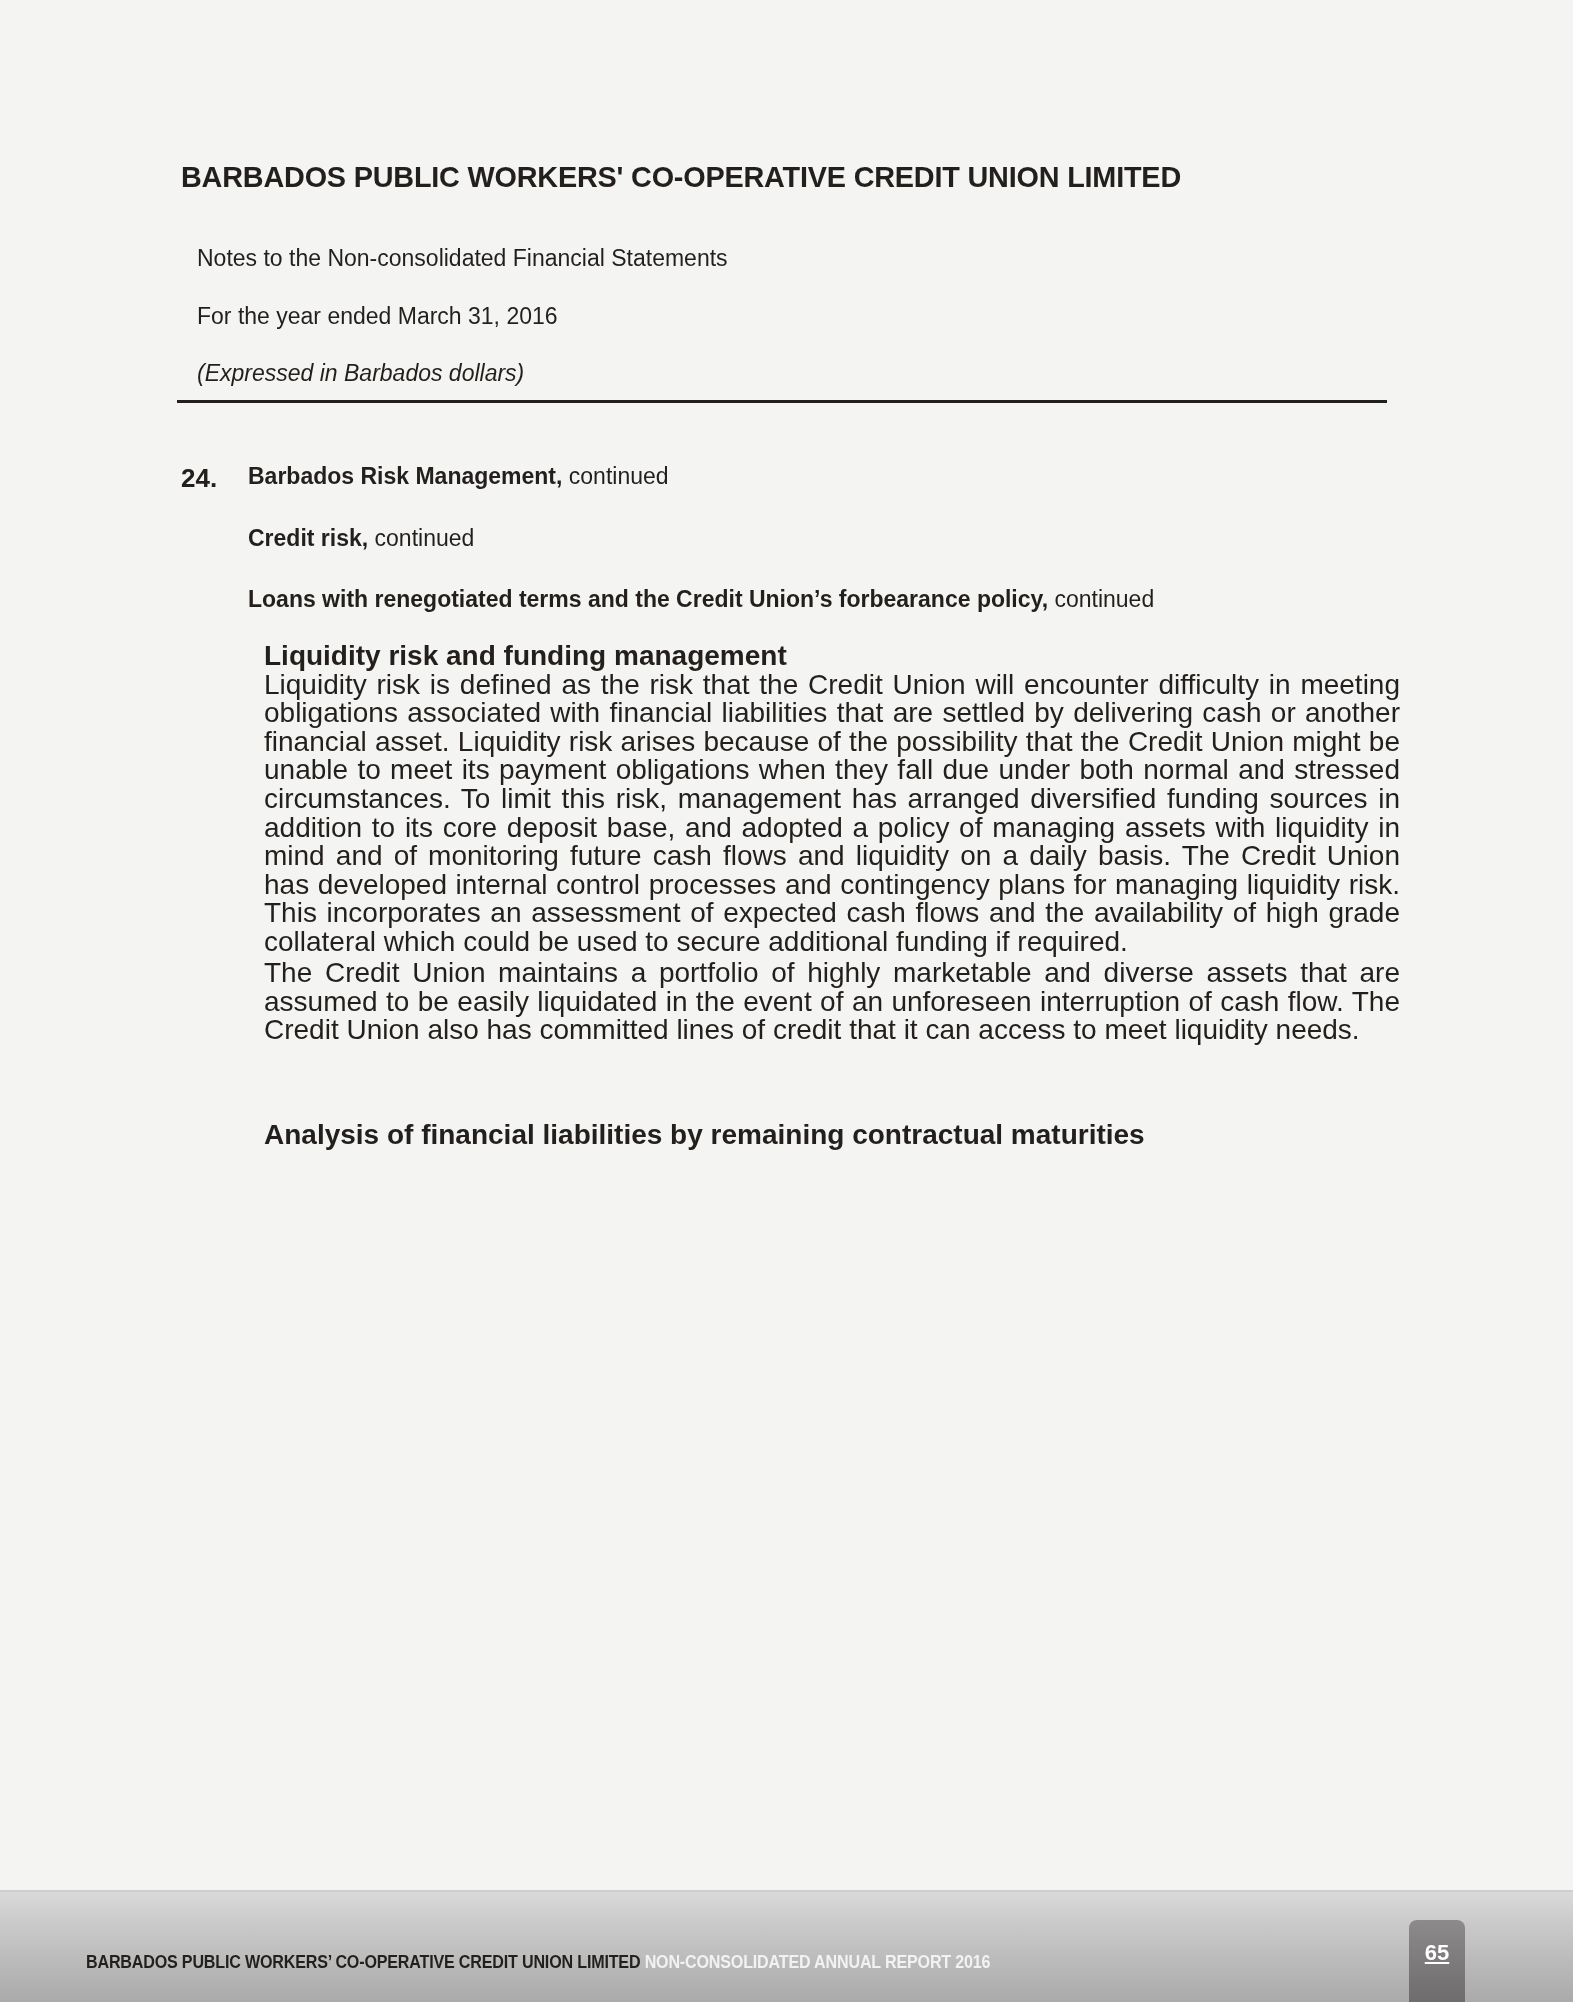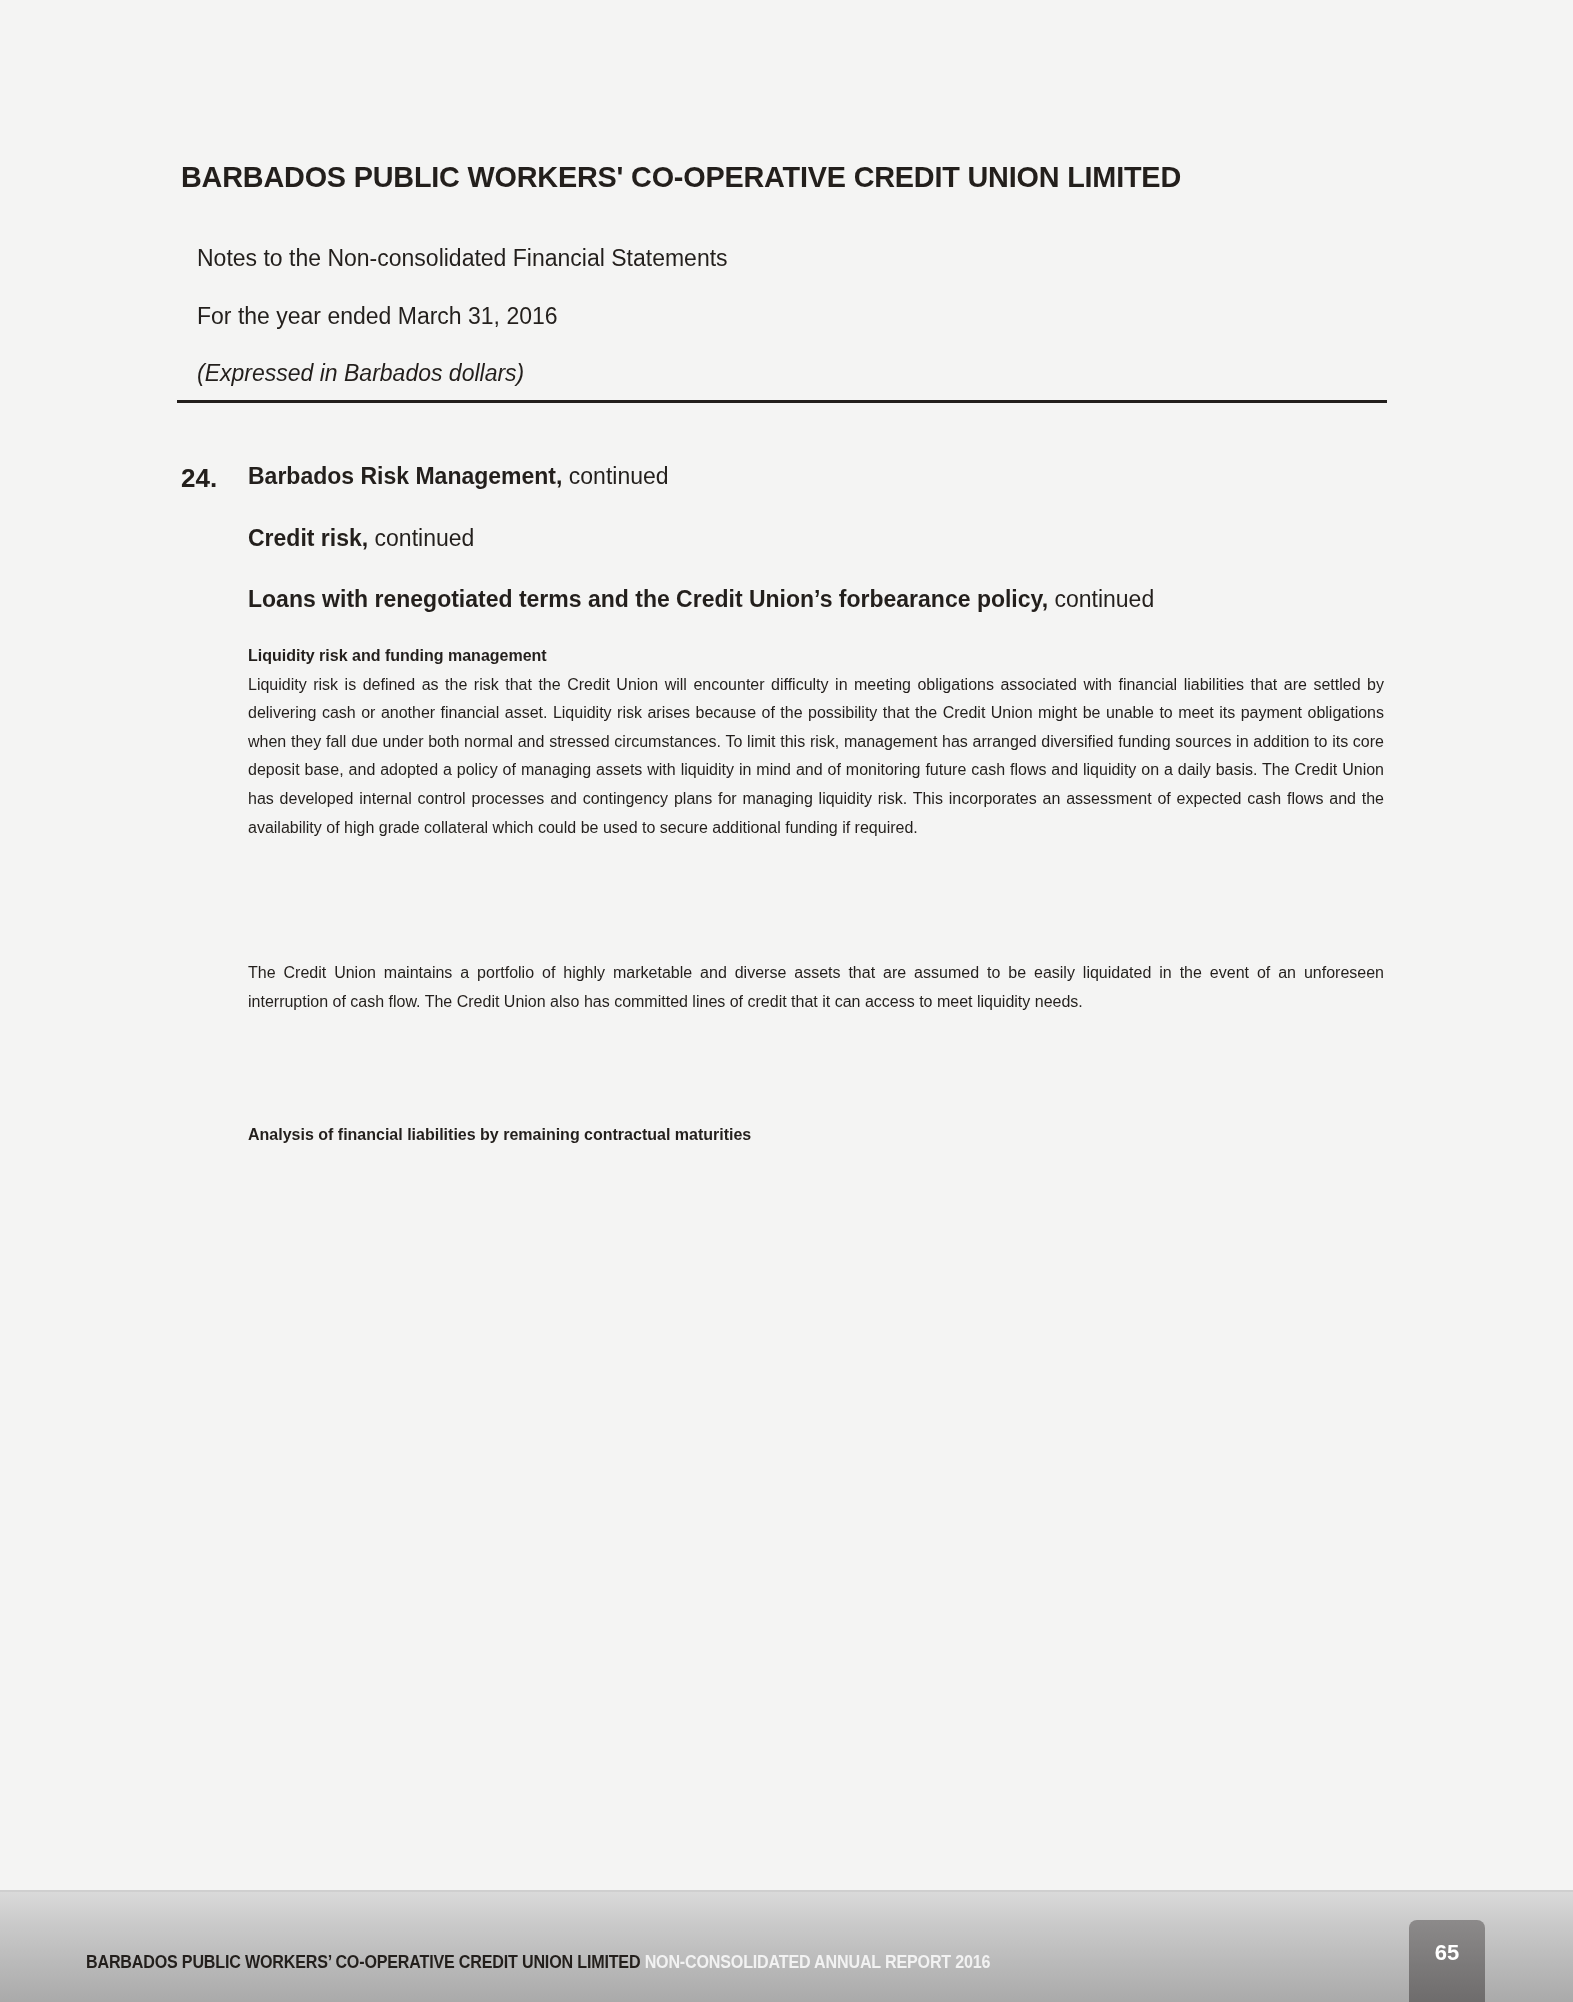--- a/index.html
+++ b/index.html
@@ -28,46 +28,46 @@
     position: absolute; left: 181px; top: 463px; font-size: 26px; font-weight: bold;
   }
   .heading {
     position: absolute; left: 248px; font-size: 23px; margin: 0;
   }
   .heading b { font-weight: bold; }
   .h1 { top: 463px; }
   .h2 { top: 525px; }
   .h3 { top: 586px; }
   .block {
-    position: absolute; left: 248px; width: 1136px; font-size: 16px; line-height: 28.6px;
+    position: absolute; left: 264px; width: 1136px; font-size: 28px; line-height: 28.6px;
   }
   .block .bh { font-weight: bold; display: block; }
   .block p { margin: 0; text-align: justify; }
   .b1 { top: 642px; }
   .b2 { top: 959px; }
   .b3 { top: 1074px; margin-top: 47px; }
 
   .footer {
     position: absolute; left: 0; top: 1890px; width: 1573px; height: 112px;
     background: linear-gradient(to bottom, #dadada 0%, #c9c9c9 30%, #a9a9a9 100%);
     border-top: 2px solid #cfcfcf;
   }
   .footer-text {
     position: absolute; left: 86px; top: 60px; font-size: 17.5px; font-weight: bold;
     letter-spacing: -0.2px;
     transform: scaleX(0.92); transform-origin: left top; white-space: nowrap;
   }
   .footer-org { color: #231f1c; }
   .footer-report { color: #f2f2f2; }
   .page-tab {
-    position: absolute; left: 1409px; top: 1920px; width: 76px; height: 82px;
+    position: absolute; left: 1409px; top: 1920px; width: 56px; height: 82px;
     border-radius: 8px 8px 0 0;
     background: linear-gradient(to bottom, #8c8a8a, #6e6c6c);
     color: #ffffff; text-align: center; font-weight: bold; font-size: 22px;
-    padding-top: 20px; box-sizing: border-box;
+    padding-top: 20px; box-sizing: border-box; text-decoration: underline;
   }
 </style>
 </head>
 <body>
 
 <h1 class="page-title">BARBADOS PUBLIC WORKERS' CO-OPERATIVE CREDIT UNION LIMITED</h1>
 <div class="sub s1">Notes to the Non-consolidated Financial Statements</div>
 <div class="sub s2">For the year ended March 31, 2016</div>
 <div class="sub s3">(Expressed in Barbados dollars)</div>
 <div class="rule"></div>

